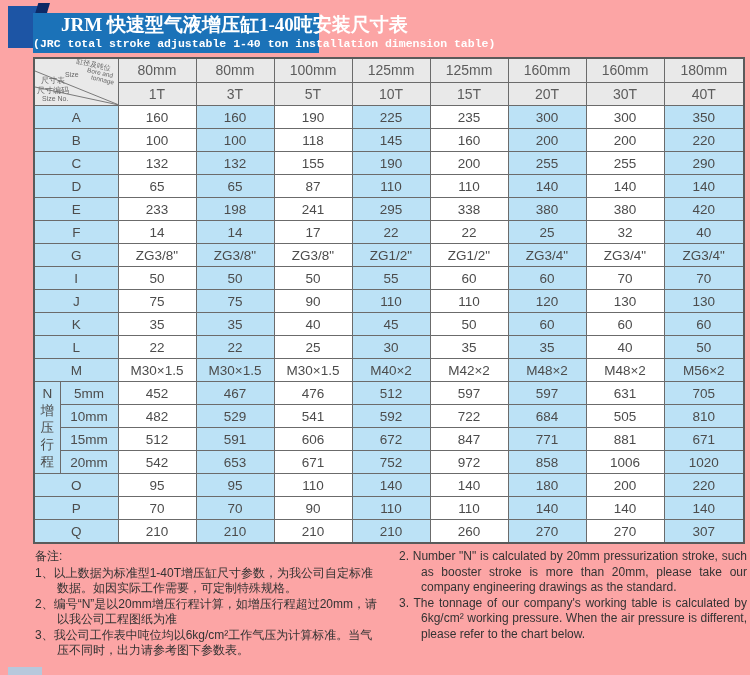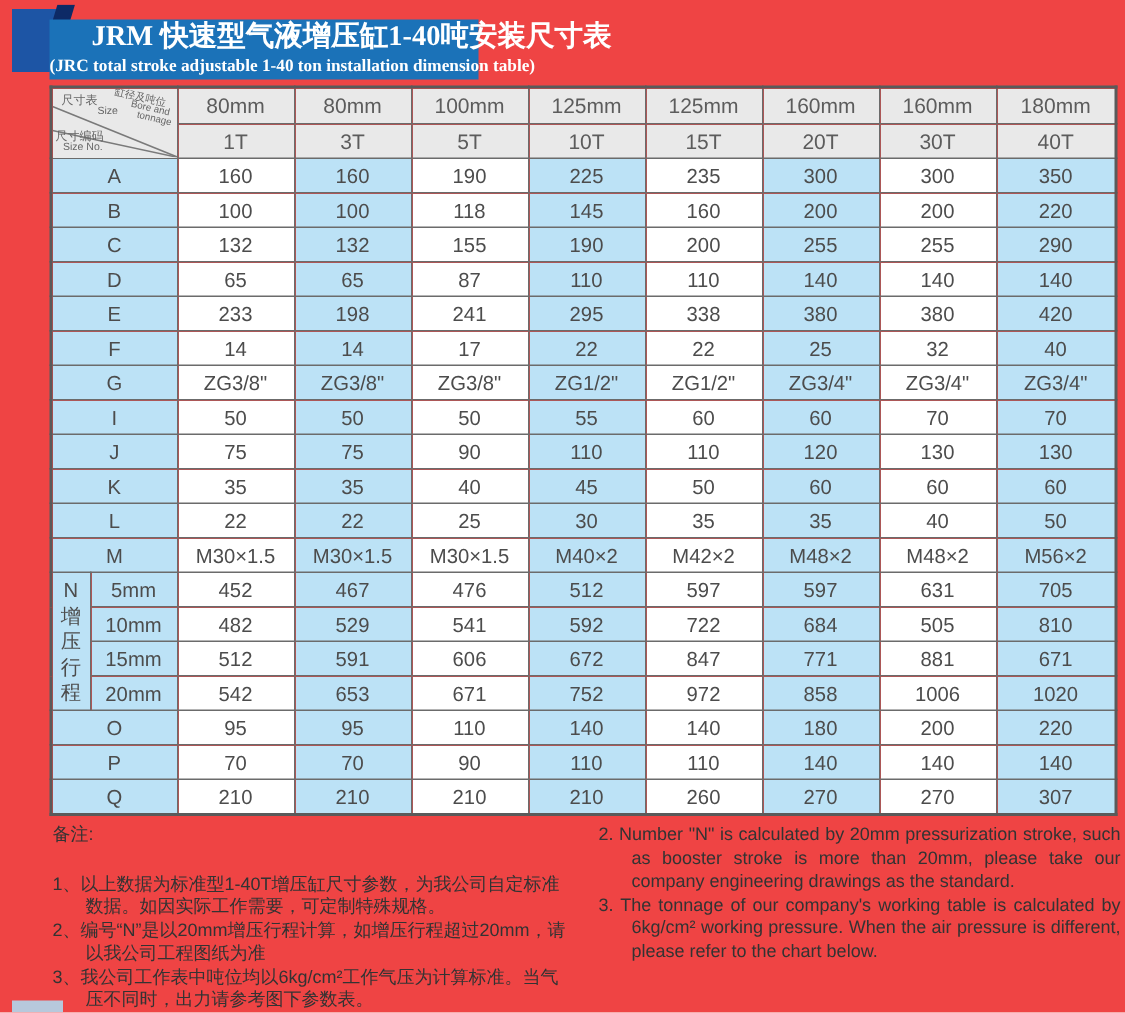--- a/index.html
+++ b/index.html
@@ -1,62 +1,62 @@
 <!DOCTYPE html>
 <html><head>
 <meta charset="utf-8">
 <style>
   html,body{margin:0;padding:0;background:#fff;}
-  .page{position:relative;width:750px;height:675px;background:#ef4444;overflow:hidden;
+  .page{position:relative;width:750px;height:675px;background:#fca5a5;overflow:hidden;
         font-family:"Liberation Sans",sans-serif;}
 
   
   .dark-box{position:absolute;left:8px;top:6px;width:42px;height:42px;background:#1d55a5;
             clip-path:polygon(0 0,72% 0,100% 100%,0 100%);}
   .navy-accent{position:absolute;left:35px;top:3px;width:15px;height:11px;background:#0d2a66;
             clip-path:polygon(22% 0,100% 0,78% 100%,0 100%);}
   .banner{position:absolute;left:33px;top:13px;width:286px;height:40px;background:#1b72b8;
           color:#fff;text-align:center;}
   .banner .t1{font-family:"Liberation Serif",serif;font-weight:bold;font-size:19px;
               line-height:24px;padding-left:28px;white-space:nowrap;}
-  .banner .t2{font-family:Liberation Serif, serif;font-weight:bold;font-size:11.5px;
+  .banner .t2{font-family:Liberation Mono, monospace;font-weight:bold;font-size:11.5px;
               line-height:14px;white-space:nowrap;}
 
   
   table.dim{position:absolute;left:33px;top:57px;width:712px;border-collapse:collapse;
             table-layout:fixed;border:2px solid #5a5a5a;}
   table.dim td,table.dim th{border:1px solid #6b6b6b;height:22px;padding:0;
             text-align:center;font-size:13.5px;color:#4c4c4c;overflow:hidden;}
   table.dim th{background:#e9e9e9;color:#5c5c5c;font-weight:normal;font-size:14px;}
   td.c-white{background:#ffffff;}
   td.c-blue{background:#bce2f6;}
   td.lbl{background:#bce2f6;font-size:14.5px;color:#3f3f3f;}
   td.n-vert{font-size:12px;line-height:12px;padding:1px 0;}
   td.n-vert div{height:17px;line-height:17px;}
   td.sub{font-size:13.5px;}
 
   
   td.corner{background:#e9e9e9;position:relative;padding:0;}
   .corner-wrap{position:relative;width:100%;height:46px;}
   .corner-wrap svg{position:absolute;left:0;top:0;}
   .corner-wrap span{position:absolute;color:#666;white-space:nowrap;}
-  .cz1{left:6px;top:2px;font-size:8px;}
+  .cz1{left:6px;top:16px;font-size:8px;}
   .ce1{left:30px;top:12px;font-size:7px;}
   .cz2{left:41px;top:1px;font-size:7px;transform:rotate(13deg);}
   .ce2a{left:52px;top:10px;font-size:6.5px;transform:rotate(13deg);}
   .ce2b{left:56px;top:17px;font-size:6.5px;transform:rotate(13deg);}
   .cz3{left:2px;top:26px;font-size:8px;}
   .ce3{left:7px;top:36px;font-size:7px;}
 
   
   .notes{position:absolute;left:35px;top:549px;width:712px;display:flex;gap:16px;
          font-size:12px;color:#333;line-height:15.5px;}
   .notes-col{width:348px;}
   .notes-col.en{text-align:justify;}
-  .note-head{margin-bottom:17px;}
+  .note-head{margin-bottom:1px;}
   .note-item{padding-left:22px;text-indent:-22px;}
 
   .bottom-box{position:absolute;left:8px;top:667px;width:34px;height:8px;background:#b7c8dc;}
 </style>
 </head>
 <body>
 
 <div class="page">
 
   <div class="dark-box"></div>

